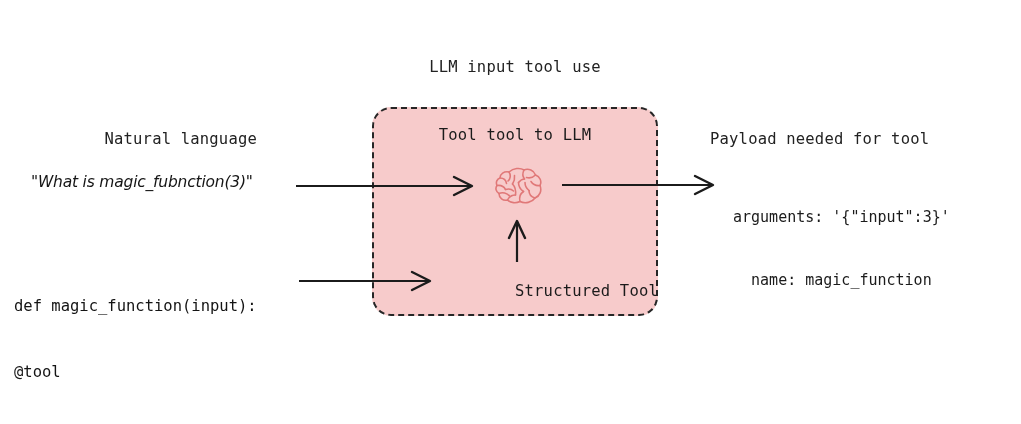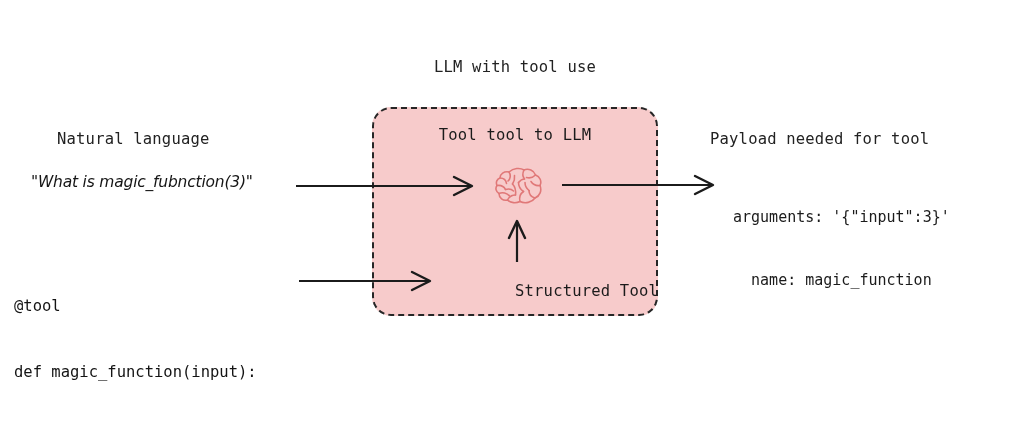--- a/index.html
+++ b/index.html
@@ -93,31 +93,31 @@
     top: 166px;
     width: 50px;
     height: 42px;
   }
 </style>
 </head>
 <body>
 
 <div id="canvas">
 
-  <div class="abs mono title-top" style="left:365px; top:58px; width:300px;">LLM with tool use</div>
+  <div class="abs mono title-top" style="left:365px; top:58px; width:300px;">LLM input tool use</div>
 
   <div class="abs" id="llm-box"></div>
 
-  <div class="abs mono heading" style="left:57px; top:130px; width:200px; text-align:left;">Natural language</div>
+  <div class="abs mono heading" style="left:57px; top:130px; width:200px; text-align:right;">Natural language</div>
 
   <div class="abs hand" style="left:31px; top:173px;">"What is magic_fubnction(3)"</div>
 
   <div class="abs mono code-block" style="left:14px; top:251px;">
+    <div>def magic_function(input):</div>
     <div>@tool</div>
-    <div>def magic_function(input):</div>
     
   </div>
 
   <div class="abs mono inbox-label" style="left:372px; top:126px; width:286px;">Tool tool to LLM</div>
 
   <div class="abs" id="brain-icon">
     <svg width="50" height="42" viewBox="0 0 100 84" fill="none" stroke="#e07878" stroke-width="3.2" stroke-linecap="round" stroke-linejoin="round">
 
       <path d="M30 12 C20 10 12 16 12 24 C6 26 3 32 6 39 C2 44 4 52 10 55
                C10 64 18 70 27 68 C33 74 44 75 52 71 C62 76 76 73 82 64

